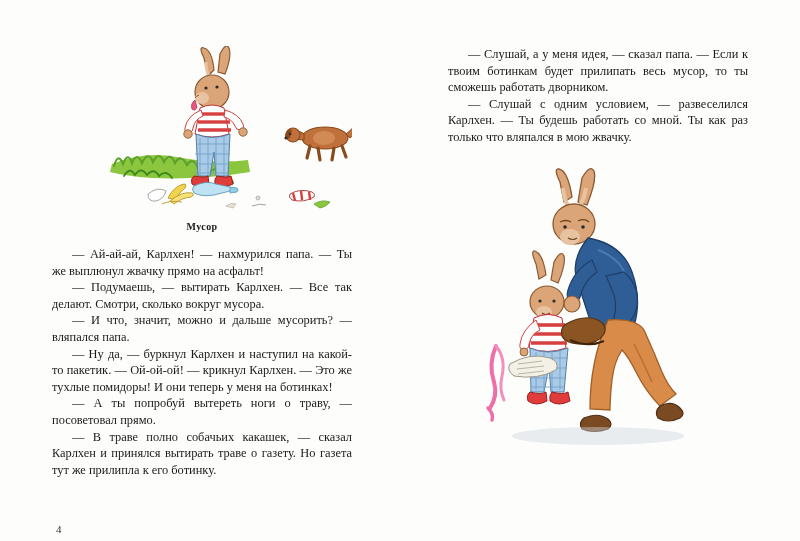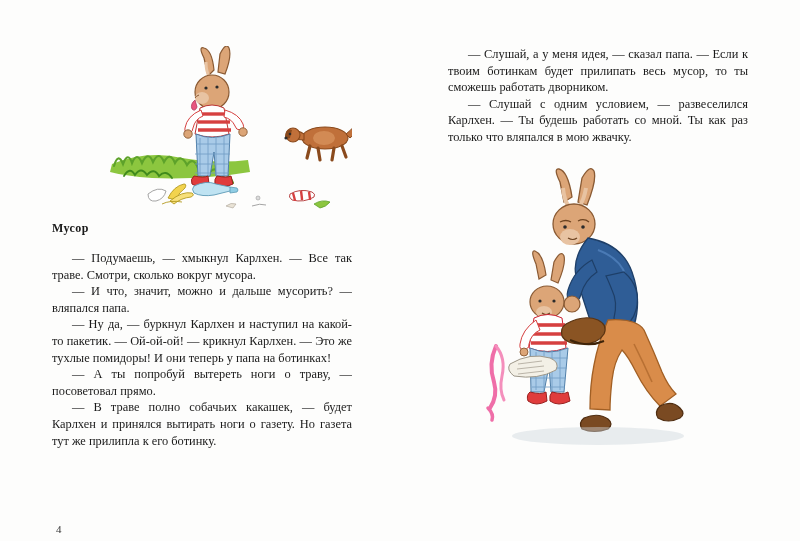--- a/index.html
+++ b/index.html
@@ -30,21 +30,22 @@
     left: 0;
     width: 400px;
     padding: 30px 48px 30px 52px;
   }
   .page-right {
     left: 400px;
     width: 400px;
     padding: 30px 52px 30px 48px;
   }
   .chapter-title {
-    font-size: 12px;
+    text-align: center;
+    font-size: 10px;
     font-weight: bold;
     letter-spacing: 0.4px;
     margin: 0 0 14px 0;
   }
   p.body-text {
     margin: 0;
     font-size: 12.4px;
     line-height: 16.6px;
     text-align: justify;
     text-indent: 20px;
@@ -161,25 +162,26 @@
           <path d="M200 160 q8 -3 14 -1" fill="none" stroke="#9a9a9a" stroke-width="0.9"></path>
 
           <circle cx="206" cy="152" r="2" fill="#dcdcdc" stroke="#9a9a9a" stroke-width="0.6"></circle>
           <path d="M174 160 q5 -4 10 -2 l-3 4 z" fill="#e9e3d6" stroke="#a9a195" stroke-width="0.6"></path>
         </g>
       </svg>
     </div>
 
     <h2 class="chapter-title">Мусор</h2>
 
-    <p class="body-text">— Подумаешь, — хмыкнул Карлхен. — Все так траве. Смотри, сколько вокруг мусора.</p>
+    <p class="body-text">— Ай-ай-ай, Карлхен! — нахмурился папа. — Ты же выплюнул жвачку прямо на асфальт!</p>
+    <p class="body-text">— Подумаешь, — вытирать Карлхен. — Все так делают. Смотри, сколько вокруг мусора.</p>
     <p class="body-text">— И что, значит, можно и дальше мусорить? — вляпался папа.</p>
-    <p class="body-text">— Ну да, — буркнул Карлхен и наступил на какой-то пакетик. — Ой-ой-ой! — крикнул Карлхен. — Это же тухлые помидоры! И они теперь у папа на ботинках!</p>
+    <p class="body-text">— Ну да, — буркнул Карлхен и наступил на какой-то пакетик. — Ой-ой-ой! — крикнул Карлхен. — Это же тухлые помидоры! И они теперь у меня на ботинках!</p>
     <p class="body-text">— А ты попробуй вытереть ноги о траву, — посоветовал прямо.</p>
-    <p class="body-text">— В траве полно собачьих какашек, — будет Карлхен и принялся вытирать ноги о газету. Но газета тут же прилипла к его ботинку.</p>
+    <p class="body-text">— В траве полно собачьих какашек, — сказал Карлхен и принялся вытирать траве о газету. Но газета тут же прилипла к его ботинку.</p>
 
     <div class="page-number">4</div>
   </div>
 
   <div class="page page-right">
 
     <p class="body-text">— Слушай, а у меня идея, — сказал папа. — Если к твоим ботинкам будет прилипать весь мусор, то ты сможешь работать дворником.</p>
     <p class="body-text">— Слушай с одним условием, — развеселился Карлхен. — Ты будешь работать со мной. Ты как раз только что вляпался в мою жвачку.</p>
 
     <div class="illus-right">

